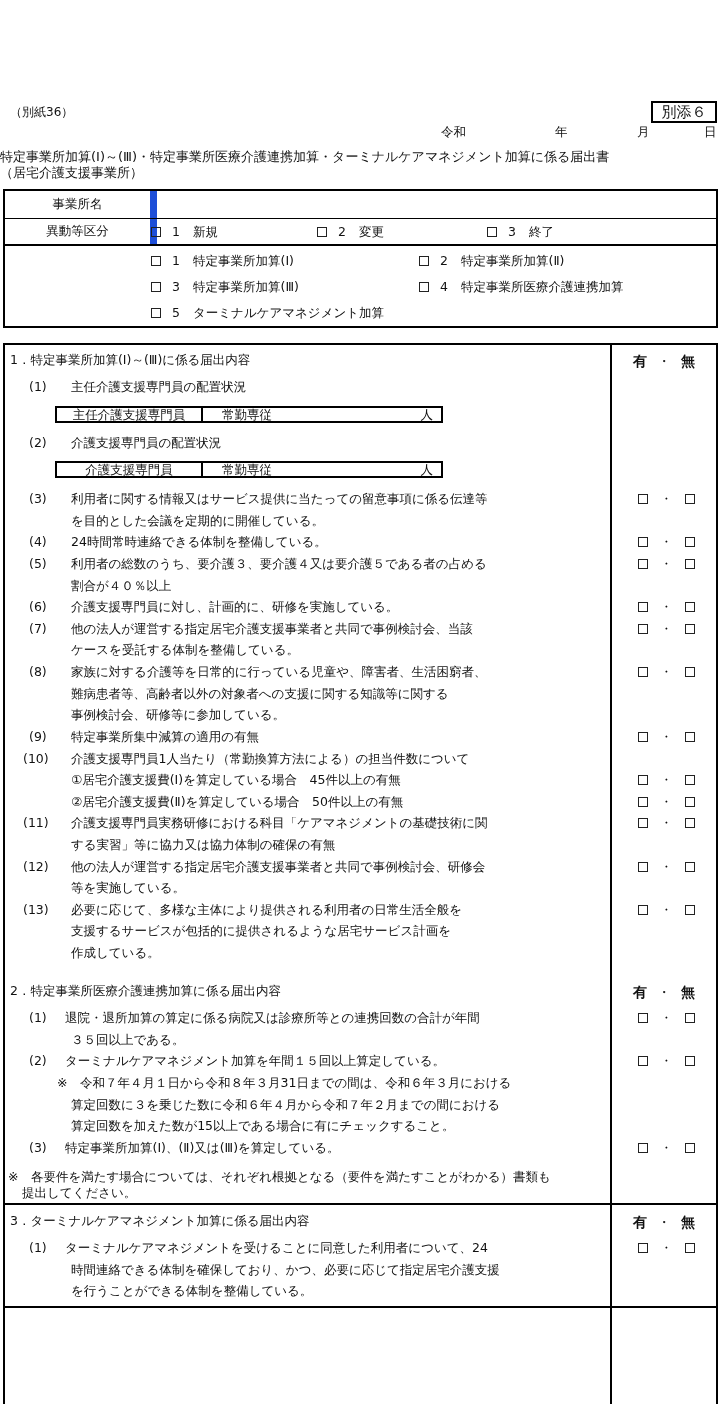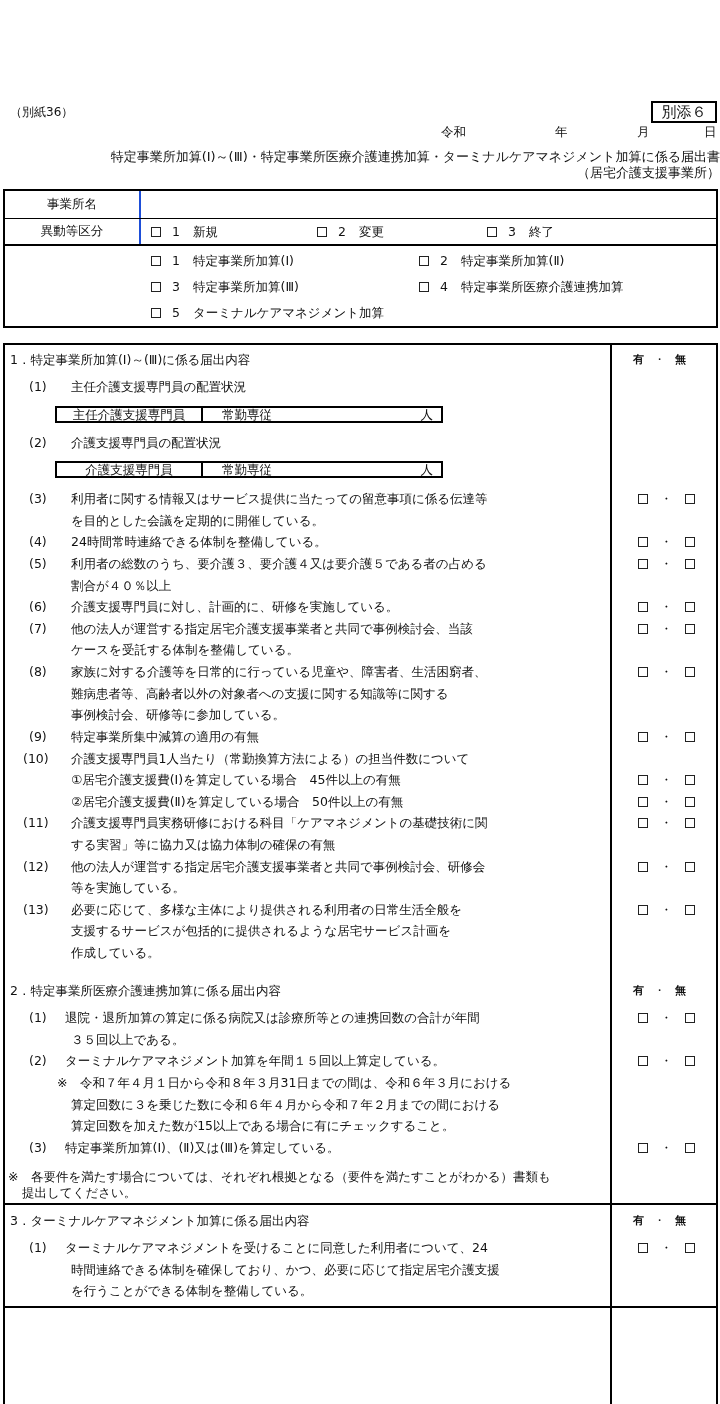--- a/index.html
+++ b/index.html
@@ -12,48 +12,48 @@
     line-height: 1;
   }
   .abs { position: absolute; white-space: nowrap; }
   .ref-label { left: 10px; top: 106px; font-size: 12px; }
   .annex-box {
     left: 651px; top: 101px; width: 66px; height: 22px;
     border: 2px solid #000; font-size: 15px;
     display: flex; align-items: center; justify-content: center;
   }
   .date-line { top: 126px; font-size: 12.5px; text-align: right; }
-  .title { left: 0; width: 720px; text-align: right; font-size: 13px; }
+  .title { left: 0; width: 720px; text-align: left; font-size: 13px; }
 
   .top-table {
     position: absolute; left: 3px; top: 189px; width: 715px; height: 139px;
     border: 2px solid #000;
   }
   .top-table .row { position: absolute; left: 0; width: 100%; border-bottom: 1px solid #000; }
   .top-table .row.last { border-bottom: none; }
   .top-table .row.thick { border-bottom: 2px solid #000; }
   .top-table .lab {
-    position: absolute; left: 0; top: 0; width: 136px; height: 100%;
-    border-right: 2px solid #1d4ed8;
+    position: absolute; left: 0; top: 0; width: 152px; height: 100%;
+    border-right: 7px solid #1d4ed8;
     display: flex; align-items: center; justify-content: center;
     font-size: 12.5px;
   }
   .cb { display: inline-block; width: 10px; height: 10px; border: 1px solid #222; vertical-align: -1px; }
   .opt { position: absolute; font-size: 12.5px; white-space: nowrap; }
   .opt .num { display: inline-block; width: 18px; text-align: center; margin-left: 6px; }
   .opt .txt { margin-left: 8px; }
 
   .section {
     position: absolute; left: 3px; width: 715px; border: 2px solid #000;
   }
   .section .divider {
     position: absolute; top: 0; bottom: 0; left: 605px; border-left: 2px solid #000;
   }
   .sec-head { position: absolute; left: 5px; font-size: 12.5px; white-space: nowrap; }
-  .yn-head { position: absolute; left: 628px; font-size: 11px; font-weight: bold; white-space: nowrap; letter-spacing: 0; }
+  .yn-head { position: absolute; left: 628px; font-size: 14px; font-weight: bold; white-space: nowrap; letter-spacing: 0; }
   .yn-head .dot { margin: 0 10px; font-weight: normal; }
   .item-num { position: absolute; left: 24px; font-size: 12.5px; white-space: nowrap; }
   .item-line { position: absolute; left: 66px; font-size: 12.5px; white-space: nowrap; }
   .yn { position: absolute; left: 633px; font-size: 12.5px; white-space: nowrap; }
   .yn .dot { margin: 0 12px; }
 
   .staff-box {
     position: absolute; left: 50px; width: 388px; height: 17px;
     border: 2px solid #000; font-size: 12.5px;
   }

